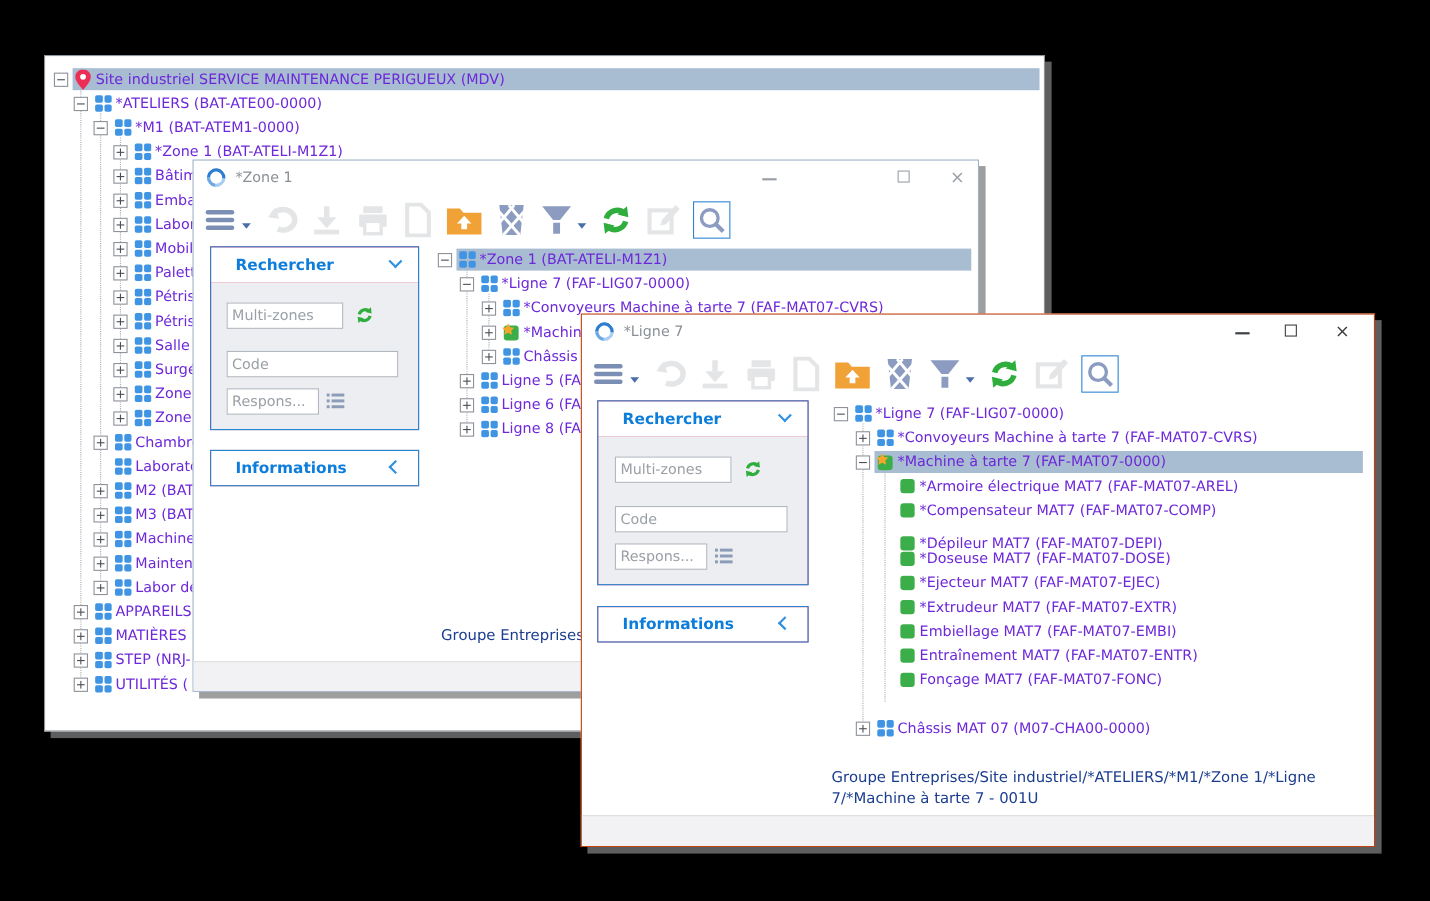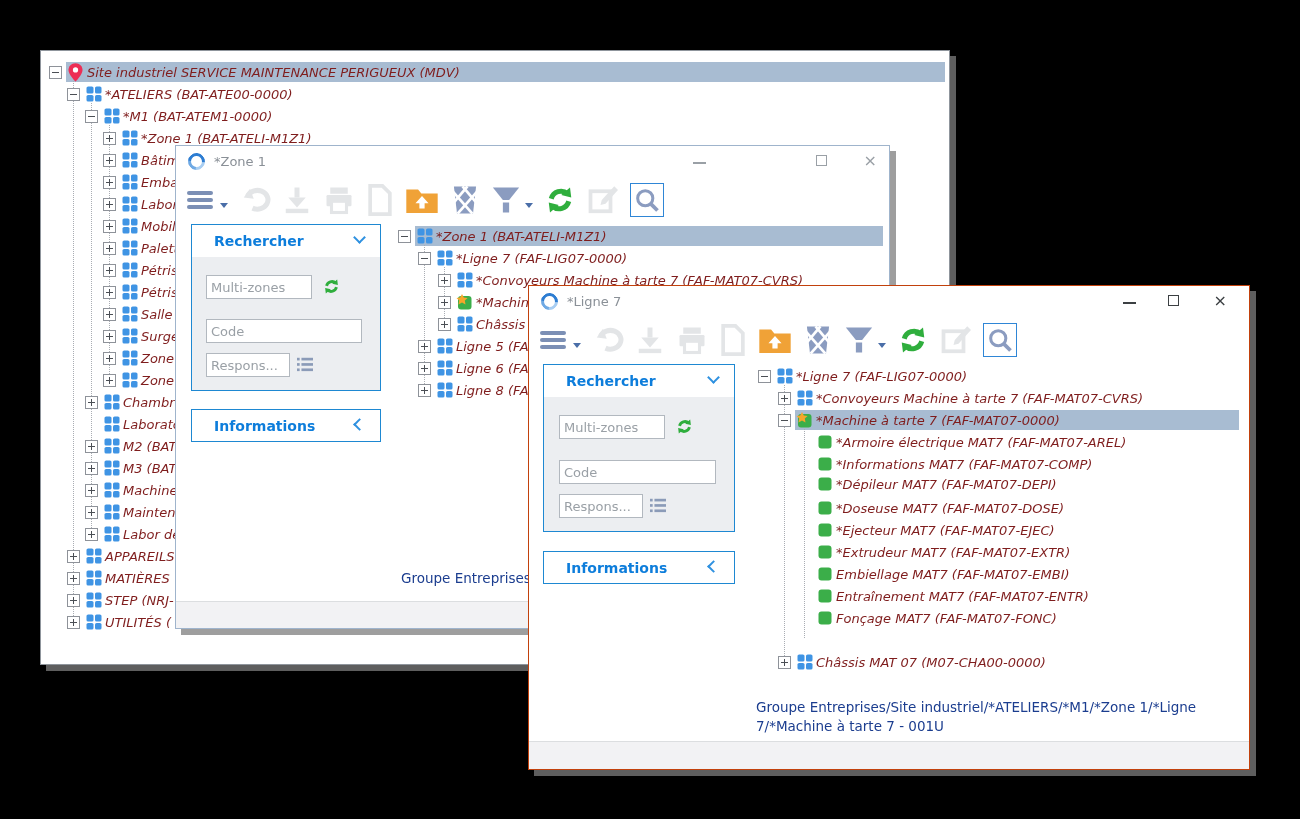--- a/index.html
+++ b/index.html
@@ -41,21 +41,21 @@
   .chev-down{transform:rotate(45deg);top:8px;}
   .chev-left{transform:rotate(135deg);top:10px;}
   .panel-body{position:absolute;left:0;right:0;top:32px;bottom:0;background:#eceef1;}
   .sinput{position:absolute;height:24px;border:1px solid #b2b8bf;background:#fff;box-sizing:border-box;
           font-family:"DejaVu Sans", sans-serif;font-size:13px;color:#333;padding:0 4px;}
   .sinput::placeholder{color:#9aa0a6;opacity:1;}
   .inline-ic{position:absolute;}
 
   
   .tree{position:absolute;}
-  .trow{position:absolute;left:0;right:2px;height:22px;display:flex;align-items:center;font-size:13px;color:#7f1d1d;font-style:italic;}
+  .trow{position:absolute;left:0;right:2px;height:22px;display:flex;align-items:center;font-size:13px;color:#6d28d9;}
   .exp{width:13px;height:13px;flex:none;border:1px solid #8e9299;background:#fff;position:relative;box-sizing:border-box;margin-right:4px;z-index:2;}
   .exp::before{content:"";position:absolute;left:2px;right:2px;top:5px;height:1px;background:#4b4f55;}
   .exp.plus::after{content:"";position:absolute;top:2px;bottom:2px;left:5px;width:1px;background:#4b4f55;}
   .expspace{width:13px;flex:none;margin-right:4px;}
   .hl{display:flex;align-items:center;flex:1;min-width:0;height:20px;}
   .trow.sel .hl{background:#a8bcd2;}
   .nicon{flex:none;display:flex;align-items:center;justify-content:center;width:17px;margin:0 3px 0 1px;}
   .nlabel{white-space:nowrap;padding-right:6px;}
   .guide{position:absolute;width:0;border-left:1px dotted #a9adb3;z-index:1;}
 
@@ -880,24 +880,24 @@
           </span>
         </div>
         <div class="trow" style="top: 167px; padding-left: 44px;">
           <span class="expspace"></span>
           <span class="hl">
             <span class="nicon">
               <svg width="14" height="14" viewBox="0 0 14 14">
                 <rect x="0.5" y="0.5" width="13" height="13" rx="3" fill="#3bae49"></rect>
               </svg>
             </span>
-            <span class="nlabel">*Informations MAT7 (FAF-MAT07-COMP)</span>
-          </span>
-        </div>
-        <div class="trow" style="top: 187px; padding-left: 44px;">
+            <span class="nlabel">*Compensateur MAT7 (FAF-MAT07-COMP)</span>
+          </span>
+        </div>
+        <div class="trow" style="top: 197px; padding-left: 44px;">
           <span class="expspace"></span>
           <span class="hl">
             <span class="nicon">
               <svg width="14" height="14" viewBox="0 0 14 14">
                 <rect x="0.5" y="0.5" width="13" height="13" rx="3" fill="#3bae49"></rect>
               </svg>
             </span>
             <span class="nlabel">*Dépileur MAT7 (FAF-MAT07-DEPI)</span>
           </span>
         </div>

